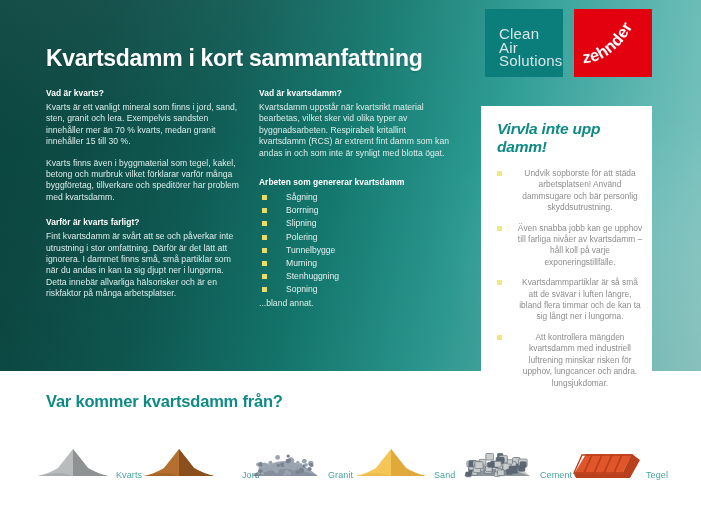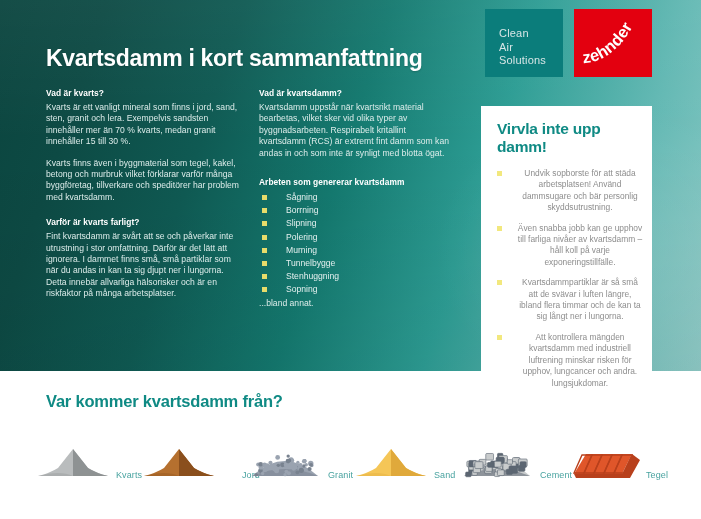--- a/index.html
+++ b/index.html
@@ -31,21 +31,21 @@
     pointer-events: none;
   }
 
   
   .cas-box {
     position: absolute; left: 485px; top: 9px; width: 78px; height: 68px;
     background: #0b7d7b;
   }
   .cas-text {
     position: absolute; left: 14px; top: 18px;
-    color: #d7e6e6; font-size: 11px; line-height: 13.5px; letter-spacing: .2px;
+    color: #d7e6e6; font-size: 15px; line-height: 13.5px; letter-spacing: .2px;
   }
   .logo-box {
     position: absolute; left: 574px; top: 9px; width: 78px; height: 68px;
     background: #e3000f; overflow: hidden;
   }
   .logo-svg { position: absolute; left: 0; top: 0; }
 
   
   .headline {
     position: absolute; left: 46px; top: 45px;
@@ -81,20 +81,21 @@
 
   
   .card {
     position: absolute; left: 481px; top: 106px; width: 171px; height: 286px;
     background: #ffffff;
   }
   .card-title {
     position: absolute; left: 16px; top: 14px; width: 140px;
     color: #0f8a84; font-size: 15.5px; font-weight: bold; line-height: 18px;
     letter-spacing: -0.2px;
+    font-style: italic;
   }
   ul.tips { position: absolute; left: 16px; top: 62px; width: 146px; list-style: none; }
   ul.tips li {
     position: relative; padding-left: 20px; margin-bottom: 9px;
     font-size: 8.4px; line-height: 11.4px; color: #8d8d8d; text-align: center;
   }
   ul.tips li .ysq {
     position: absolute; left: 0px; top: 3px;
     width: 5px; height: 5px; background: #f2e87e;
   }
@@ -153,22 +154,22 @@
 
   <div class="col col-mid">
     <div class="sub">Vad är kvartsdamm?</div>
     <div class="para">Kvartsdamm uppstår när kvartsrikt material bearbetas, vilket sker vid olika typer av byggnadsarbeten. Respirabelt kritallint kvartsdamm (RCS) är extremt fint damm som kan andas in och som inte är synligt med blotta ögat.</div>
     <div class="sub" style="margin-top:18px">Arbeten som genererar kvartsdamm</div>
     <ul class="worklist" id="worklist">
         <li><span class="bsq" style="background: rgb(232, 220, 106);"></span><span>Sågning</span></li>
         <li><span class="bsq" style="background: rgb(232, 220, 106);"></span><span>Borrning</span></li>
         <li><span class="bsq" style="background: rgb(232, 220, 106);"></span><span>Slipning</span></li>
         <li><span class="bsq" style="background: rgb(232, 220, 106);"></span><span>Polering</span></li>
+        <li><span class="bsq" style="background: rgb(232, 220, 106);"></span><span>Tunnelbygge</span></li>
         <li><span class="bsq" style="background: rgb(232, 220, 106);"></span><span>Murning</span></li>
-        <li><span class="bsq" style="background: rgb(232, 220, 106);"></span><span>Tunnelbygge</span></li>
         <li><span class="bsq" style="background: rgb(232, 220, 106);"></span><span>Stenhuggning</span></li>
         <li><span class="bsq" style="background: rgb(232, 220, 106);"></span><span>Sopning</span></li>
       </ul>
     <div class="bland">...bland annat.</div>
   </div>
 
   <div class="card">
     <div class="card-title">Virvla inte upp damm!</div>
     <ul class="tips" id="tipslist">
         <li><span class="ysq" style="background: rgb(242, 232, 126);"></span><span>Undvik sopborste för att städa arbetsplatsen! Använd dammsugare och bär personlig skyddsutrustning.</span></li>

